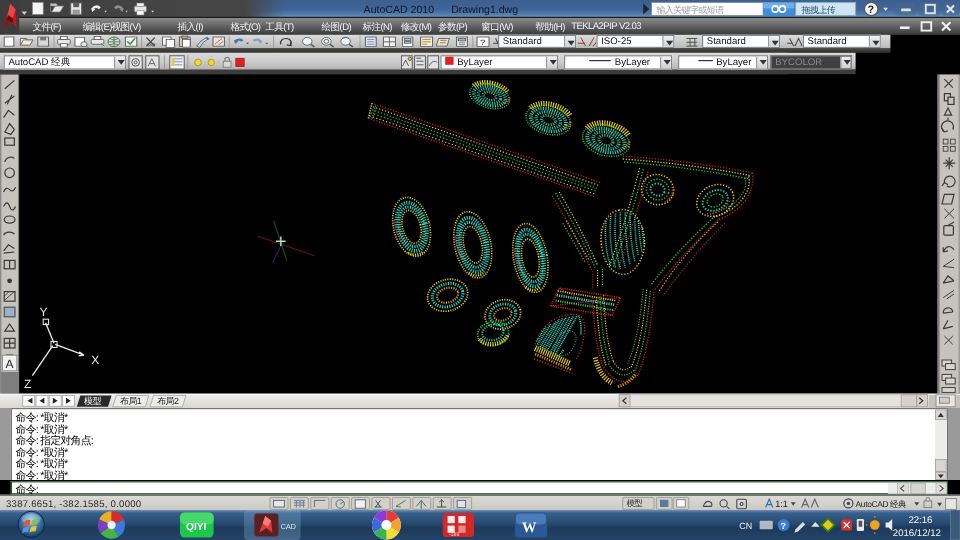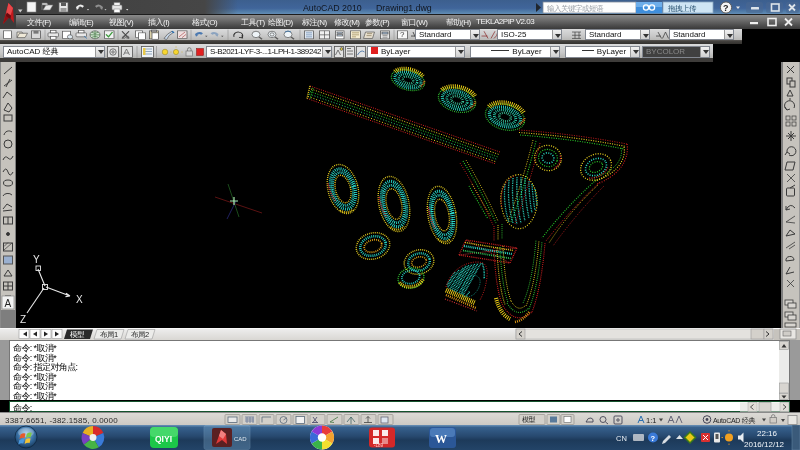--- a/index.html
+++ b/index.html
@@ -82,24 +82,24 @@
 <svg class="abs" style="left:0;top:0" width="26" height="29">
  <rect x="0" y="0" width="16" height="28" fill="#3c3c3c"></rect>
  <path d="M3,24 L8.5,3 L13,8 L14,23 L9.5,17 Z" fill="#c0181c"></path>
  <path d="M8.5,3 L13,8 L10.2,16.5 L6,13.5 Z" fill="#e8474a"></path>
  <path d="M3,24 L6,13.5 L9.5,17 Z" fill="#901014"></path>
  <path d="M6.8,12.5 L11,15.5 L10.4,19 L6,16 Z" fill="#6b0a0d"></path>
  <path d="M18,9.5 l4.5,0 l-2.25,3 z" fill="#cfcfcf"></path>
 </svg>
 <div class="mi" style="left:27px">文件(F)</div>
 <div class="mi" style="left:69px">编辑(E)</div>
-<div class="mi" style="left:109px">视图(V)</div>
+<div class="mi" style="left:93px">视图(V)</div>
 <div class="mi" style="left:148px">插入(I)</div>
 <div class="mi" style="left:192px">格式(O)</div>
-<div class="mi" style="left:241px">工具(T)</div>
+<div class="mi" style="left:221px">工具(T)</div>
 <div class="mi" style="left:268px">绘图(D)</div>
 <div class="mi" style="left:302px">标注(N)</div>
 <div class="mi" style="left:334px">修改(M)</div>
 <div class="mi" style="left:365px">参数(P)</div>
 <div class="mi" style="left:401px">窗口(W)</div>
 <div class="mi" style="left:446px">帮助(H)</div>
 <div class="mi" style="left:476px">TEKLA2PIP V2.03</div>
 <svg class="abs" style="left:744px;top:16px" width="56" height="13">
  <g fill="#eee">
       <rect x="6" y="6" width="8" height="2.2"></rect>
@@ -222,21 +222,20 @@
           <line x1="176" y1="3.5" x2="176" y2="2.5"></line>
           <line x1="176" y1="12.5" x2="176" y2="13.5"></line>
           <line x1="171.5" y1="8" x2="170.5" y2="8"></line>
           <line x1="181.5" y1="8" x2="182.5" y2="8"></line>
         </g>
   <rect x="186" y="7" width="6.5" height="5" fill="#d8d8d8" stroke="#777" stroke-width="0.7"></rect>
         <path d="M187.5,7 v-1.5 a1.8,1.8 0 0 1 3.6,0 v1.5" fill="none" stroke="#777" stroke-width="0.9"></path>
   <rect x="196.5" y="4.5" width="7" height="7" fill="#e02020" stroke="#801010" stroke-width="0.5"></rect>
  </g>
 </svg>
-<div class="combo" style="left:206px;top:16.5px;width:126px;height:12px;letter-spacing:-0.4px">S-B2021-LYF-3-...1-LPH-1-389242<span class="da"></span></div>
 <svg class="abs" style="left:334px;top:15px" width="32" height="16">
   <g stroke="#555" stroke-width="0.8" fill="none">
   <rect x="0.5" y="2.5" width="9" height="11" fill="#e2e2e2"></rect>
         <path d="M1.5,11 l2.5,-5 2.5,5"></path>
         <circle cx="7.5" cy="5" r="1.4" fill="#e8d040"></circle>
   <rect x="11.5" y="2.5" width="9" height="11" fill="#e2e2e2"></rect>
         <path d="M13,10 h6 M13,7 h6 M13,4.5 h4"></path>
   <rect x="22.5" y="2.5" width="9" height="11" fill="#e2e2e2"></rect>
         <path d="M23.5,11 q3.5,-6 7,-3" stroke="#3a6aa0"></path>
   </g>

